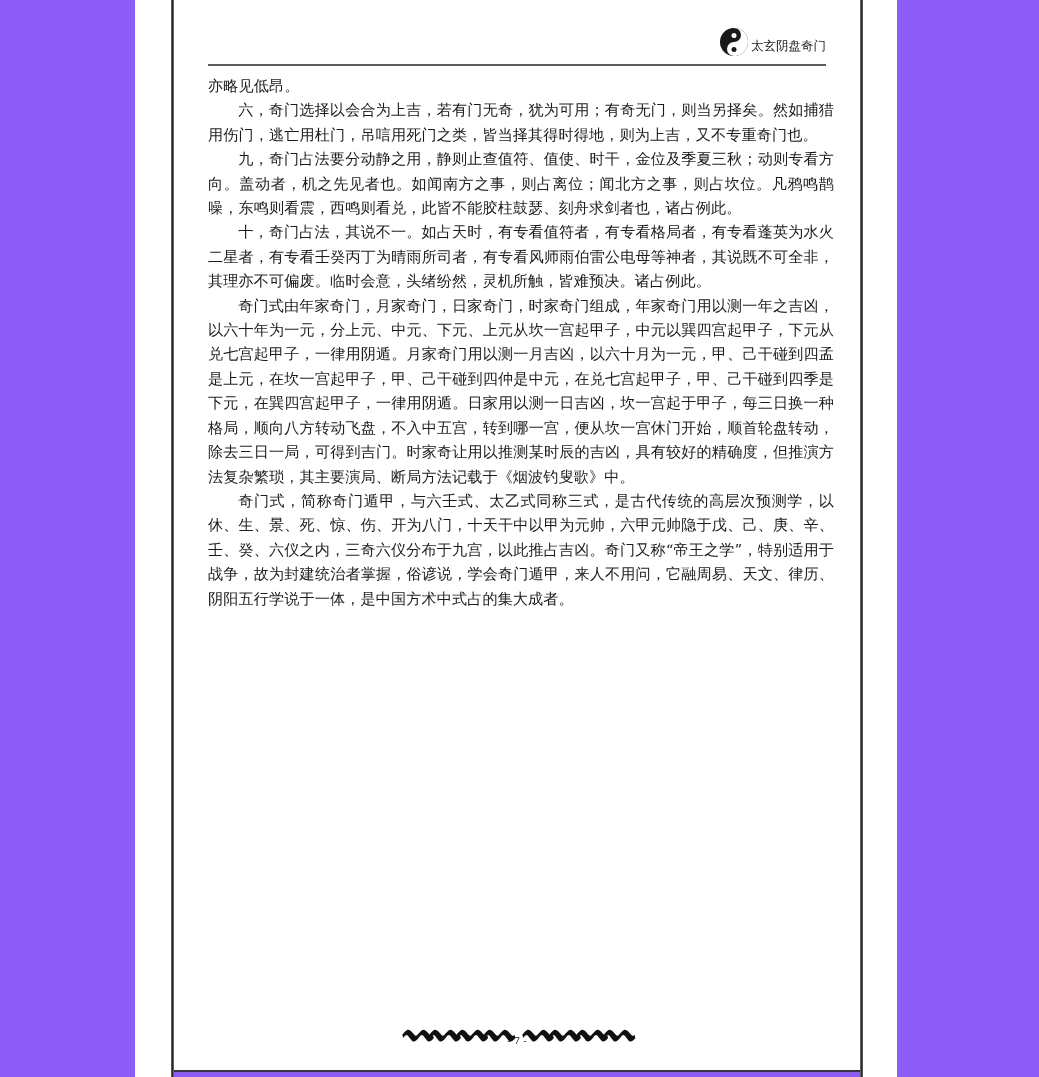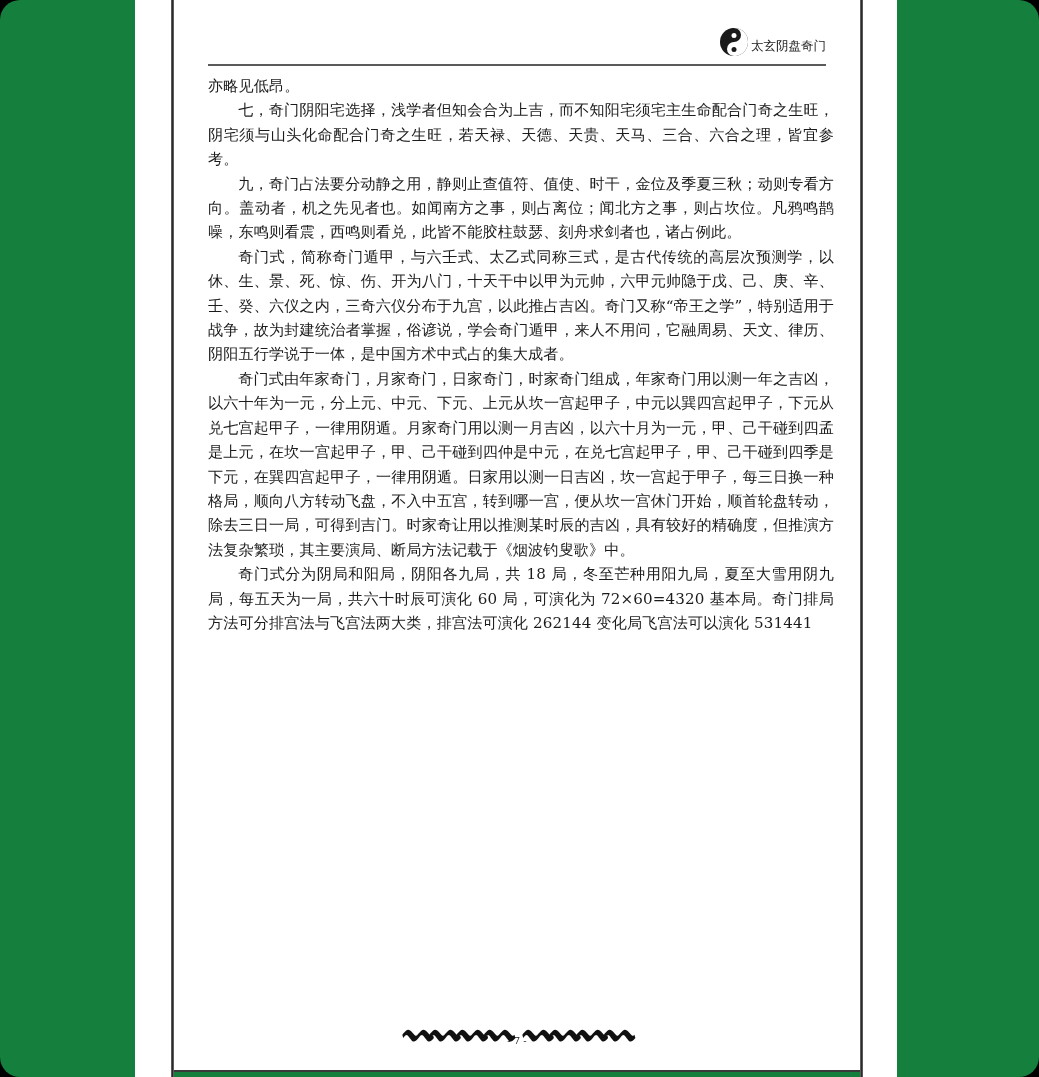--- a/index.html
+++ b/index.html
@@ -12,22 +12,21 @@
     height: 1077px;
     overflow: hidden;
     font-family: "DejaVu Serif", "Liberation Serif", serif;
   }
 
   
   .viewer {
     position: absolute;
     left: 0; top: 0;
     width: 1039px; height: 1077px;
-    background: #15803d;
-    border-radius: 20px;
+    background: #8b5cf6;
   }
 
   
   .gutter-left {
     position: absolute;
     left: 135px; top: 0;
     width: 38px; height: 1077px;
     background: #ffffff;
   }
   .gutter-right {
@@ -220,25 +219,25 @@
           <span class="taiji-dot-u"></span>
           <span class="taiji-dot-l"></span>
         </span>
         <span class="brand-text">太玄阴盘奇门</span>
       </div>
       <div class="header-rule"></div>
     </div>
 
     <div class="page-body">
       <p class="para noindent">亦略见低昂。</p>
-      <p class="para">七，奇门阴阳宅选择，浅学者但知会合为上吉，而不知阳宅须宅主生命配合门奇之生旺，阴宅须与山头化命配合门奇之生旺，若天禄、天德、天贵、天马、三合、六合之理，皆宜参考。</p>
+      <p class="para">六，奇门选择以会合为上吉，若有门无奇，犹为可用；有奇无门，则当另择矣。然如捕猎用伤门，逃亡用杜门，吊唁用死门之类，皆当择其得时得地，则为上吉，又不专重奇门也。</p>
       <p class="para">九，奇门占法要分动静之用，静则止查值符、值使、时干，金位及季夏三秋；动则专看方向。盖动者，机之先见者也。如闻南方之事，则占离位；闻北方之事，则占坎位。凡鸦鸣鹊噪，东鸣则看震，西鸣则看兑，此皆不能胶柱鼓瑟、刻舟求剑者也，诸占例此。</p>
+      <p class="para">十，奇门占法，其说不一。如占天时，有专看值符者，有专看格局者，有专看蓬英为水火二星者，有专看壬癸丙丁为晴雨所司者，有专看风师雨伯雷公电母等神者，其说既不可全非，其理亦不可偏废。临时会意，头绪纷然，灵机所触，皆难预决。诸占例此。</p>
+      <p class="para">奇门式由年家奇门，月家奇门，日家奇门，时家奇门组成，年家奇门用以测一年之吉凶，以六十年为一元，分上元、中元、下元、上元从坎一宫起甲子，中元以巽四宫起甲子，下元从兑七宫起甲子，一律用阴遁。月家奇门用以测一月吉凶，以六十月为一元，甲、己干碰到四孟是上元，在坎一宫起甲子，甲、己干碰到四仲是中元，在兑七宫起甲子，甲、己干碰到四季是下元，在巽四宫起甲子，一律用阴遁。日家用以测一日吉凶，坎一宫起于甲子，每三日换一种格局，顺向八方转动飞盘，不入中五宫，转到哪一宫，便从坎一宫休门开始，顺首轮盘转动，除去三日一局，可得到吉门。时家奇让用以推测某时辰的吉凶，具有较好的精确度，但推演方法复杂繁琐，其主要演局、断局方法记载于《烟波钓叟歌》中。</p>
       <p class="para">奇门式，简称奇门遁甲，与六壬式、太乙式同称三式，是古代传统的高层次预测学，以休、生、景、死、惊、伤、开为八门，十天干中以甲为元帅，六甲元帅隐于戊、己、庚、辛、壬、癸、六仪之内，三奇六仪分布于九宫，以此推占吉凶。奇门又称“帝王之学”，特别适用于战争，故为封建统治者掌握，俗谚说，学会奇门遁甲，来人不用问，它融周易、天文、律历、阴阳五行学说于一体，是中国方术中式占的集大成者。</p>
-      <p class="para">奇门式由年家奇门，月家奇门，日家奇门，时家奇门组成，年家奇门用以测一年之吉凶，以六十年为一元，分上元、中元、下元、上元从坎一宫起甲子，中元以巽四宫起甲子，下元从兑七宫起甲子，一律用阴遁。月家奇门用以测一月吉凶，以六十月为一元，甲、己干碰到四孟是上元，在坎一宫起甲子，甲、己干碰到四仲是中元，在兑七宫起甲子，甲、己干碰到四季是下元，在巽四宫起甲子，一律用阴遁。日家用以测一日吉凶，坎一宫起于甲子，每三日换一种格局，顺向八方转动飞盘，不入中五宫，转到哪一宫，便从坎一宫休门开始，顺首轮盘转动，除去三日一局，可得到吉门。时家奇让用以推测某时辰的吉凶，具有较好的精确度，但推演方法复杂繁琐，其主要演局、断局方法记载于《烟波钓叟歌》中。</p>
-      <p class="para">奇门式分为阴局和阳局，阴阳各九局，共 18 局，冬至芒种用阳九局，夏至大雪用阴九局，每五天为一局，共六十时辰可演化 60 局，可演化为 72×60=4320 基本局。奇门排局方法可分排宫法与飞宫法两大类，排宫法可演化 262144 变化局飞宫法可以演化 531441</p>
     </div>
 
     <div class="page-footer">
       <span class="orn">〰〰〰〰</span>
       <span class="page-number">- 7 -</span>
       <span class="orn">〰〰〰〰</span>
     </div>
 
   </div>
 

